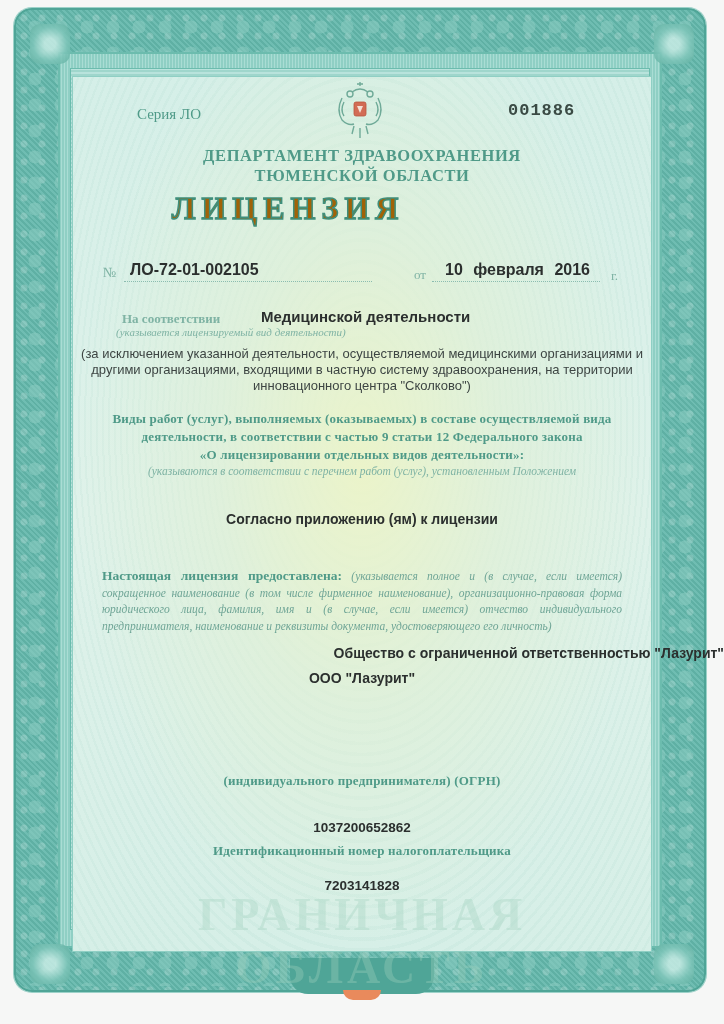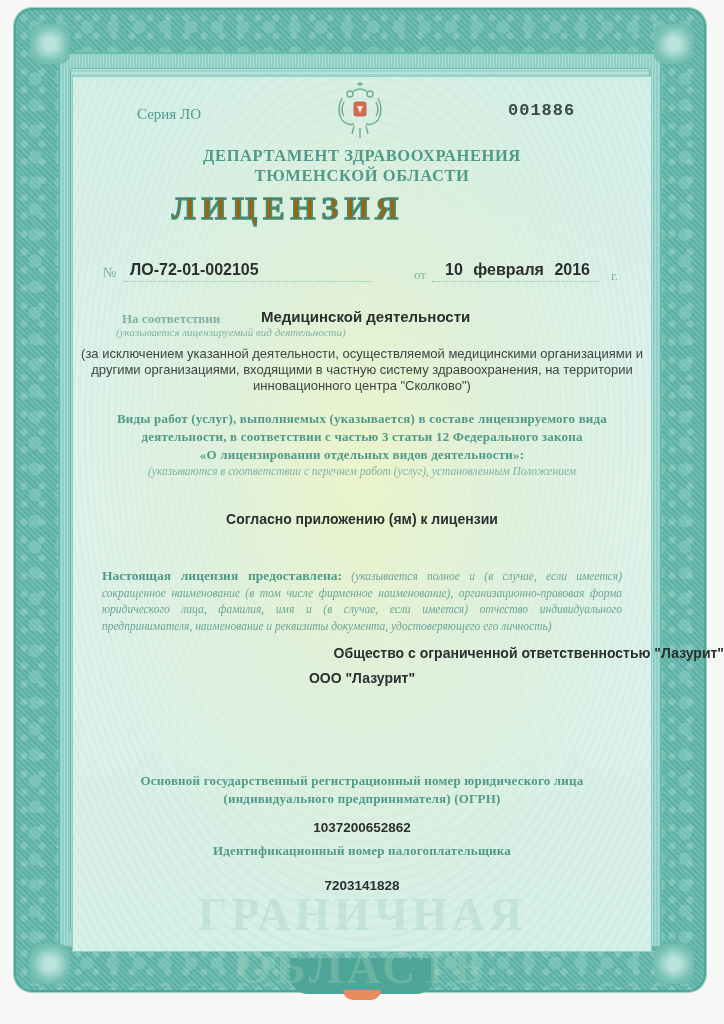--- a/index.html
+++ b/index.html
@@ -174,36 +174,35 @@
 <div class="abs date-line"></div>
 <div class="abs dark date-value">10 февраля 2016</div>
 <div class="abs serif teal-light year-suffix">г.</div>
 
 <div class="abs serif teal-light activity-label">На соответствии</div>
 <div class="abs dark activity-value">Медицинской деятельности</div>
 <div class="abs serif teal-light activity-hint">(указывается лицензируемый вид деятельности)</div>
 <div class="abs exception">(за исключением указанной деятельности, осуществляемой медицинскими организациями и другими организациями, входящими в частную систему здравоохранения, на территории инновационного центра "Сколково")</div>
 
 <div class="abs serif teal works-heading">
-  <div>Виды работ (услуг), выполняемых (указывается) в составе лицензируемого вида</div>
-  <div>деятельности, в соответствии с частью 3 статьи 12 Федерального закона</div>
+  <div>Виды работ (услуг), выполняемых (оказываемых) в составе осуществляемой вида</div>
+  <div>деятельности, в соответствии с частью 9 статьи 12 Федерального закона</div>
   <div>«О лицензировании отдельных видов деятельности»:</div>
 </div>
 <div class="abs serif teal-light works-hint">
   <div>(указываются в соответствии с перечнем работ (услуг), установленным Положением</div>
 </div>
 <div class="abs dark works-value">Согласно приложению (ям) к лицензии</div>
 
 <div class="abs serif grantee-block">
   <span class="grantee-label">Настоящая лицензия предоставлена:</span>
   <span class="grantee-hint">(указывается полное и (в случае, если имеется) сокращенное наименование (в том числе фирменное наименование), организационно-правовая форма юридического лица, фамилия, имя и (в случае, если имеется) отчество индивидуального предпринимателя, наименование и реквизиты документа, удостоверяющего его личность)</span>
 </div>
 
 <div class="abs dark org-full">Общество с ограниченной ответственностью "Лазурит"</div>
 <div class="abs dark org-short">ООО "Лазурит"</div>
 
 <div class="abs serif teal ogrn-label">
-  <div>Основной государственный регистрационный номер юридического лица</div>
   <div>(индивидуального предпринимателя) (ОГРН)</div>
 </div>
 <div class="abs dark ogrn-value">1037200652862</div>
 <div class="abs serif teal inn-label">Идентификационный номер налогоплательщика</div>
 <div class="abs dark inn-value">7203141828</div>
 
 </body></html>

